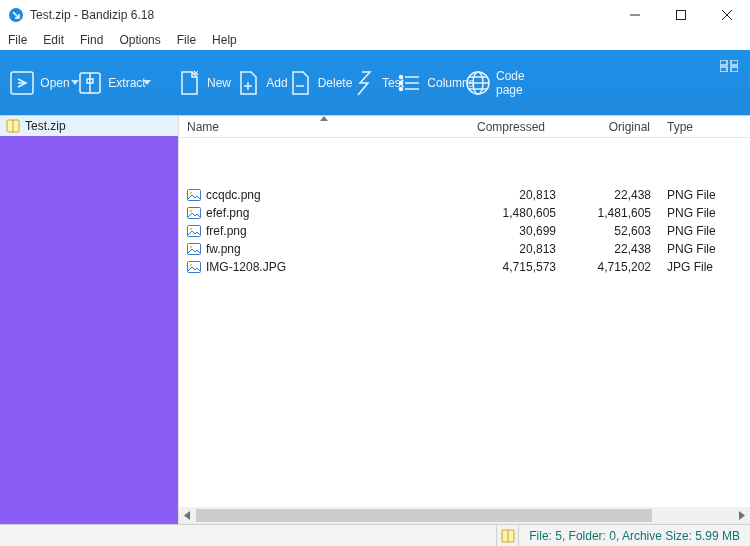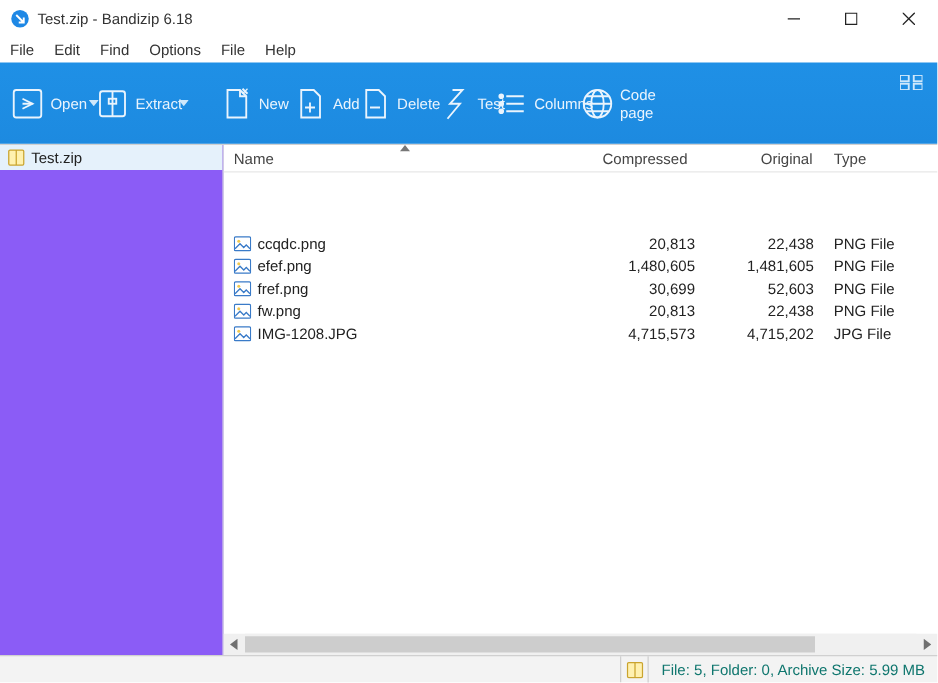--- a/index.html
+++ b/index.html
@@ -132,21 +132,21 @@
   .col-name { width: 290px; position: relative; }
   .sort-ind {
     position: absolute;
     top: 0; left: 50%;
     transform: translateX(-50%);
     width: 0; height: 0;
     border-left: 4px solid transparent;
     border-right: 4px solid transparent;
     border-bottom: 5px solid #777;
   }
-  .col-compressed { width: 95px; justify-content: center; }
+  .col-compressed { width: 95px; justify-content: flex-start; }
   .col-original { width: 95px; justify-content: flex-end; }
   .col-type { flex: 1; }
 
   .files {
     flex: 1;
     overflow: hidden;
   }
   .row {
     display: flex;
     align-items: center;

